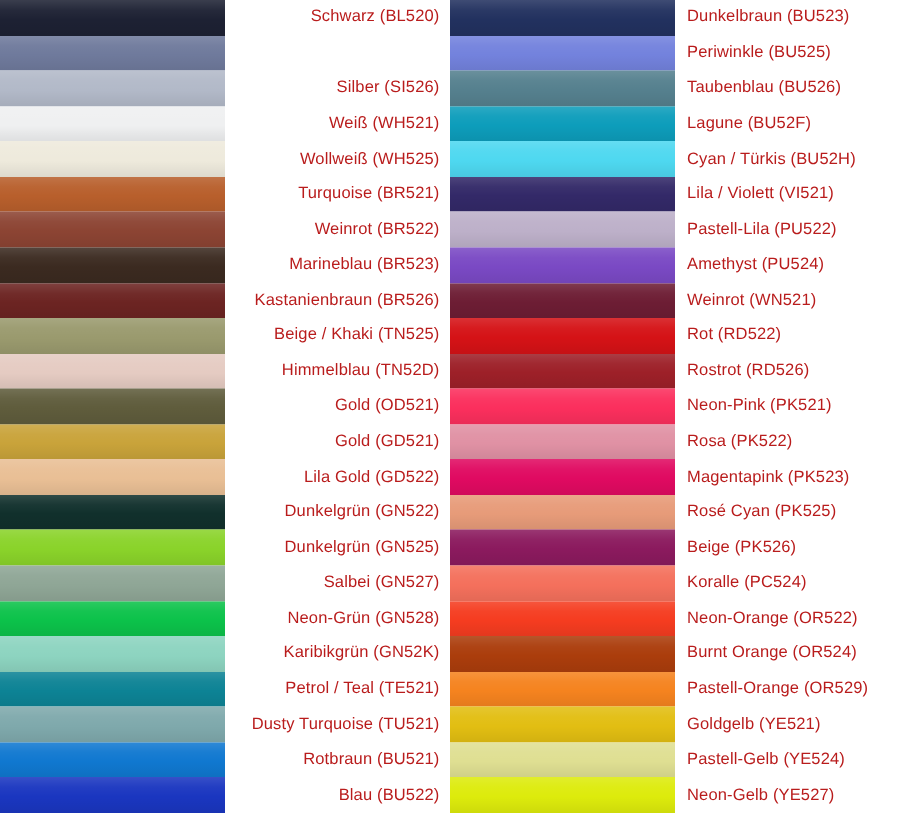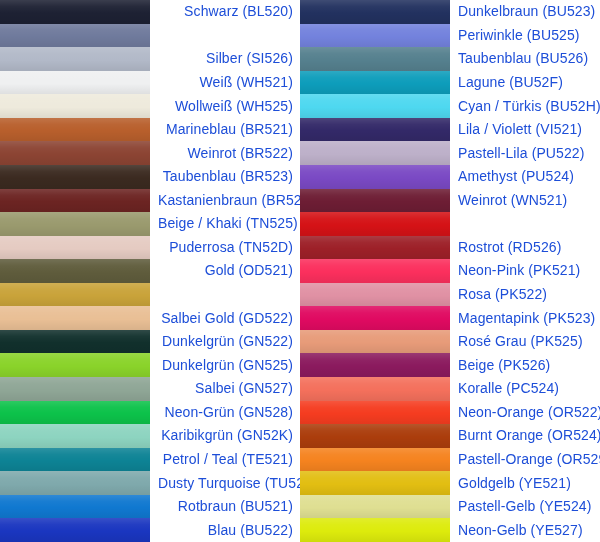--- a/index.html
+++ b/index.html
@@ -48,23 +48,23 @@
                 rgba(255,255,255,0.04) 28%,
                 rgba(0,0,0,0.00) 55%,
                 rgba(0,0,0,0.07) 100%);
     pointer-events: none;
   }
   .swatch-label {
     flex: 1 1 auto;
     display: flex;
     align-items: center;
     padding: 0 6px 0 8px;
-    font-size: 14px;
+    font-size: 11px;
     line-height: 15px;
-    color: #1d4ed8;
+    color: #b91c1c;
     white-space: nowrap;
     letter-spacing: 0.1px;
   }
   .column-left .swatch-label {
     justify-content: flex-end;
     padding-right: 7px;
   }
   .column-right .swatch-label {
     justify-content: flex-start;
     padding-left: 8px;
@@ -93,52 +93,53 @@
       <div class="swatch-row">
         <div class="swatch-chip" style="background-color: rgb(239, 240, 241);"></div>
         <div class="swatch-label">Weiß (WH521)</div>
       </div>
       <div class="swatch-row">
         <div class="swatch-chip" style="background-color: rgb(238, 234, 220);"></div>
         <div class="swatch-label">Wollweiß (WH525)</div>
       </div>
       <div class="swatch-row">
         <div class="swatch-chip" style="background-color: rgb(184, 95, 44);"></div>
-        <div class="swatch-label">Marineblau (BR521)</div>
+        <div class="swatch-label">Turquoise (BR521)</div>
       </div>
       <div class="swatch-row">
         <div class="swatch-chip" style="background-color: rgb(140, 68, 51);"></div>
         <div class="swatch-label">Weinrot (BR522)</div>
       </div>
       <div class="swatch-row">
         <div class="swatch-chip" style="background-color: rgb(59, 42, 32);"></div>
-        <div class="swatch-label">Taubenblau (BR523)</div>
+        <div class="swatch-label">Marineblau (BR523)</div>
       </div>
       <div class="swatch-row">
         <div class="swatch-chip" style="background-color: rgb(108, 36, 34);"></div>
         <div class="swatch-label">Kastanienbraun (BR526)</div>
       </div>
       <div class="swatch-row">
         <div class="swatch-chip" style="background-color: rgb(154, 154, 110);"></div>
         <div class="swatch-label">Beige / Khaki (TN525)</div>
       </div>
       <div class="swatch-row">
         <div class="swatch-chip" style="background-color: rgb(229, 203, 194);"></div>
-        <div class="swatch-label">Puderrosa (TN52D)</div>
+        <div class="swatch-label">Himmelblau (TN52D)</div>
       </div>
       <div class="swatch-row">
         <div class="swatch-chip" style="background-color: rgb(95, 92, 60);"></div>
         <div class="swatch-label">Gold (OD521)</div>
       </div>
       <div class="swatch-row">
         <div class="swatch-chip" style="background-color: rgb(201, 163, 58);"></div>
+        <div class="swatch-label">Gold (GD521)</div>
       </div>
       <div class="swatch-row">
         <div class="swatch-chip" style="background-color: rgb(233, 191, 149);"></div>
-        <div class="swatch-label">Salbei Gold (GD522)</div>
+        <div class="swatch-label">Lila Gold (GD522)</div>
       </div>
       <div class="swatch-row">
         <div class="swatch-chip" style="background-color: rgb(17, 48, 44);"></div>
         <div class="swatch-label">Dunkelgrün (GN522)</div>
       </div>
       <div class="swatch-row">
         <div class="swatch-chip" style="background-color: rgb(138, 211, 42);"></div>
         <div class="swatch-label">Dunkelgrün (GN525)</div>
       </div>
       <div class="swatch-row">
@@ -202,40 +203,41 @@
       <div class="swatch-row">
         <div class="swatch-chip" style="background-color: rgb(122, 73, 196);"></div>
         <div class="swatch-label">Amethyst (PU524)</div>
       </div>
       <div class="swatch-row">
         <div class="swatch-chip" style="background-color: rgb(109, 29, 52);"></div>
         <div class="swatch-label">Weinrot (WN521)</div>
       </div>
       <div class="swatch-row">
         <div class="swatch-chip" style="background-color: rgb(213, 18, 22);"></div>
+        <div class="swatch-label">Rot (RD522)</div>
       </div>
       <div class="swatch-row">
         <div class="swatch-chip" style="background-color: rgb(157, 32, 40);"></div>
         <div class="swatch-label">Rostrot (RD526)</div>
       </div>
       <div class="swatch-row">
         <div class="swatch-chip" style="background-color: rgb(251, 47, 93);"></div>
         <div class="swatch-label">Neon-Pink (PK521)</div>
       </div>
       <div class="swatch-row">
         <div class="swatch-chip" style="background-color: rgb(224, 145, 164);"></div>
         <div class="swatch-label">Rosa (PK522)</div>
       </div>
       <div class="swatch-row">
         <div class="swatch-chip" style="background-color: rgb(224, 10, 97);"></div>
         <div class="swatch-label">Magentapink (PK523)</div>
       </div>
       <div class="swatch-row">
         <div class="swatch-chip" style="background-color: rgb(231, 155, 121);"></div>
-        <div class="swatch-label">Rosé Grau (PK525)</div>
+        <div class="swatch-label">Rosé Cyan (PK525)</div>
       </div>
       <div class="swatch-row">
         <div class="swatch-chip" style="background-color: rgb(139, 26, 94);"></div>
         <div class="swatch-label">Beige (PK526)</div>
       </div>
       <div class="swatch-row">
         <div class="swatch-chip" style="background-color: rgb(244, 112, 92);"></div>
         <div class="swatch-label">Koralle (PC524)</div>
       </div>
       <div class="swatch-row">

